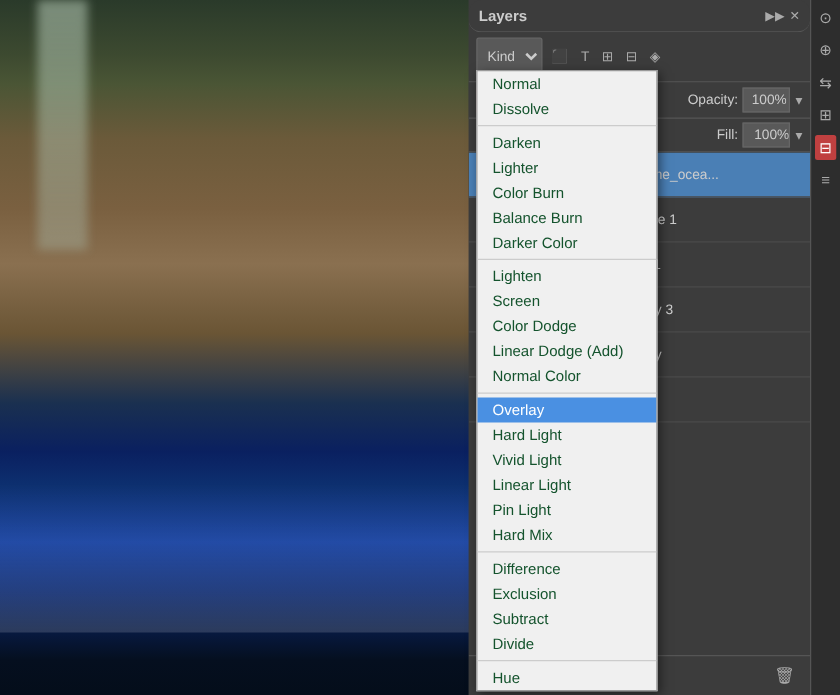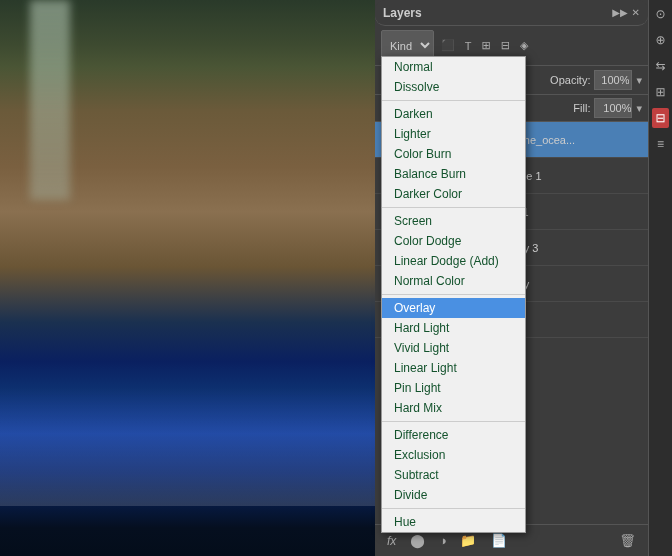--- a/index.html
+++ b/index.html
@@ -499,20 +499,21 @@
 <div class="dropdown-overlay">
   <div class="dropdown-item">Normal</div>
   <div class="dropdown-item">Dissolve</div>
   <div class="dropdown-separator"></div>
   <div class="dropdown-item">Darken</div>
   <div class="dropdown-item">Lighter</div>
   <div class="dropdown-item">Color Burn</div>
   <div class="dropdown-item">Balance Burn</div>
   <div class="dropdown-item">Darker Color</div>
   <div class="dropdown-separator"></div>
+  <div class="dropdown-item">Lighten</div>
   <div class="dropdown-item">Screen</div>
   <div class="dropdown-item">Color Dodge</div>
   <div class="dropdown-item">Linear Dodge (Add)</div>
   <div class="dropdown-item">Normal Color</div>
   <div class="dropdown-separator"></div>
   <div class="dropdown-item selected">Overlay</div>
   <div class="dropdown-item">Hard Light</div>
   <div class="dropdown-item">Vivid Light</div>
   <div class="dropdown-item">Linear Light</div>
   <div class="dropdown-item">Pin Light</div>

